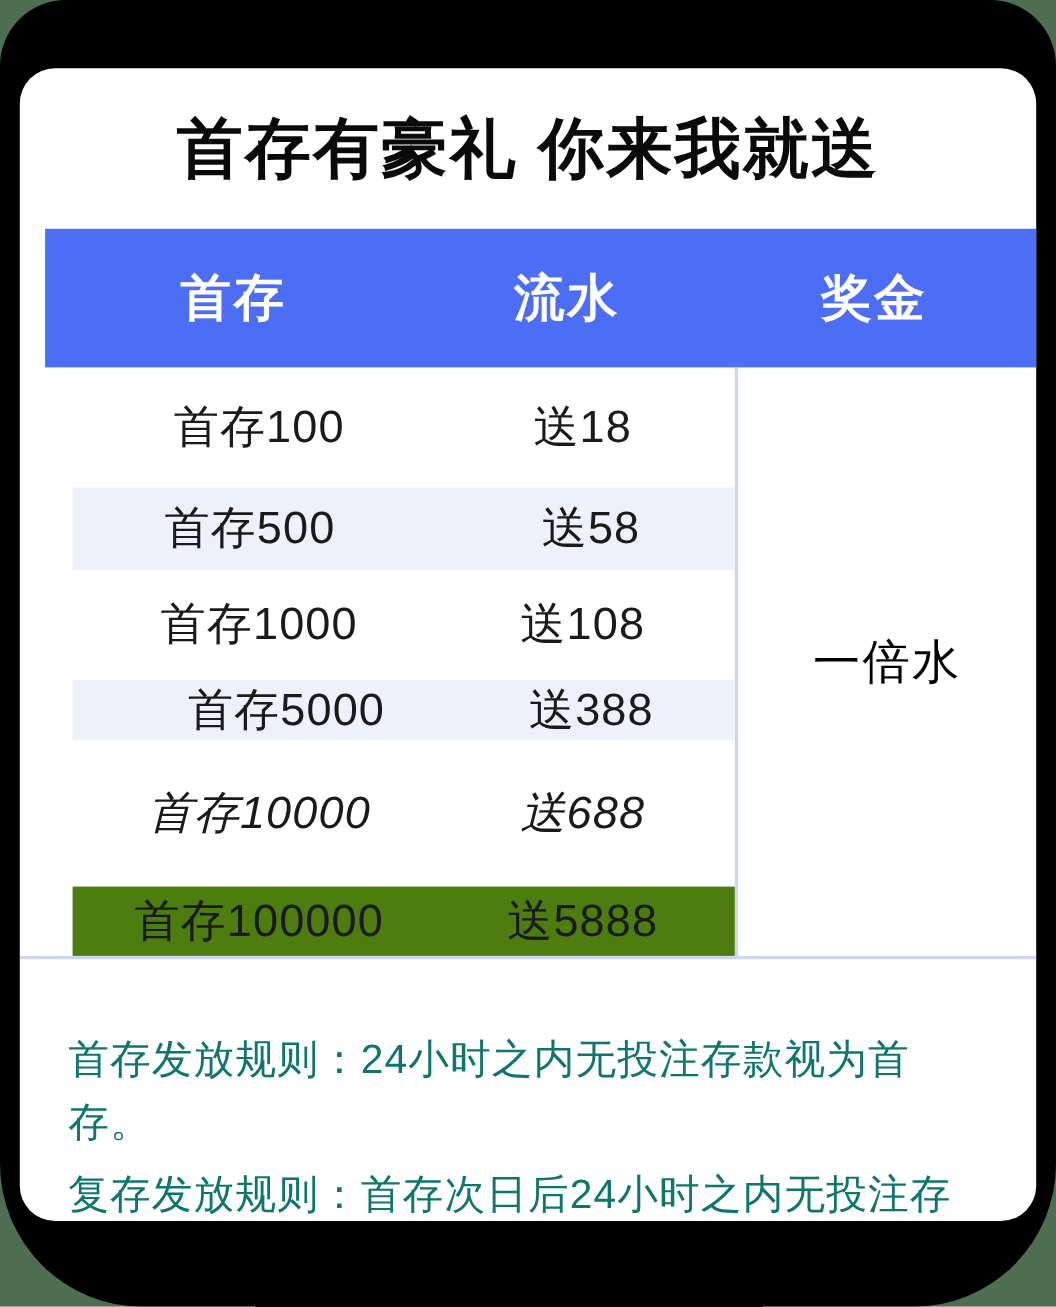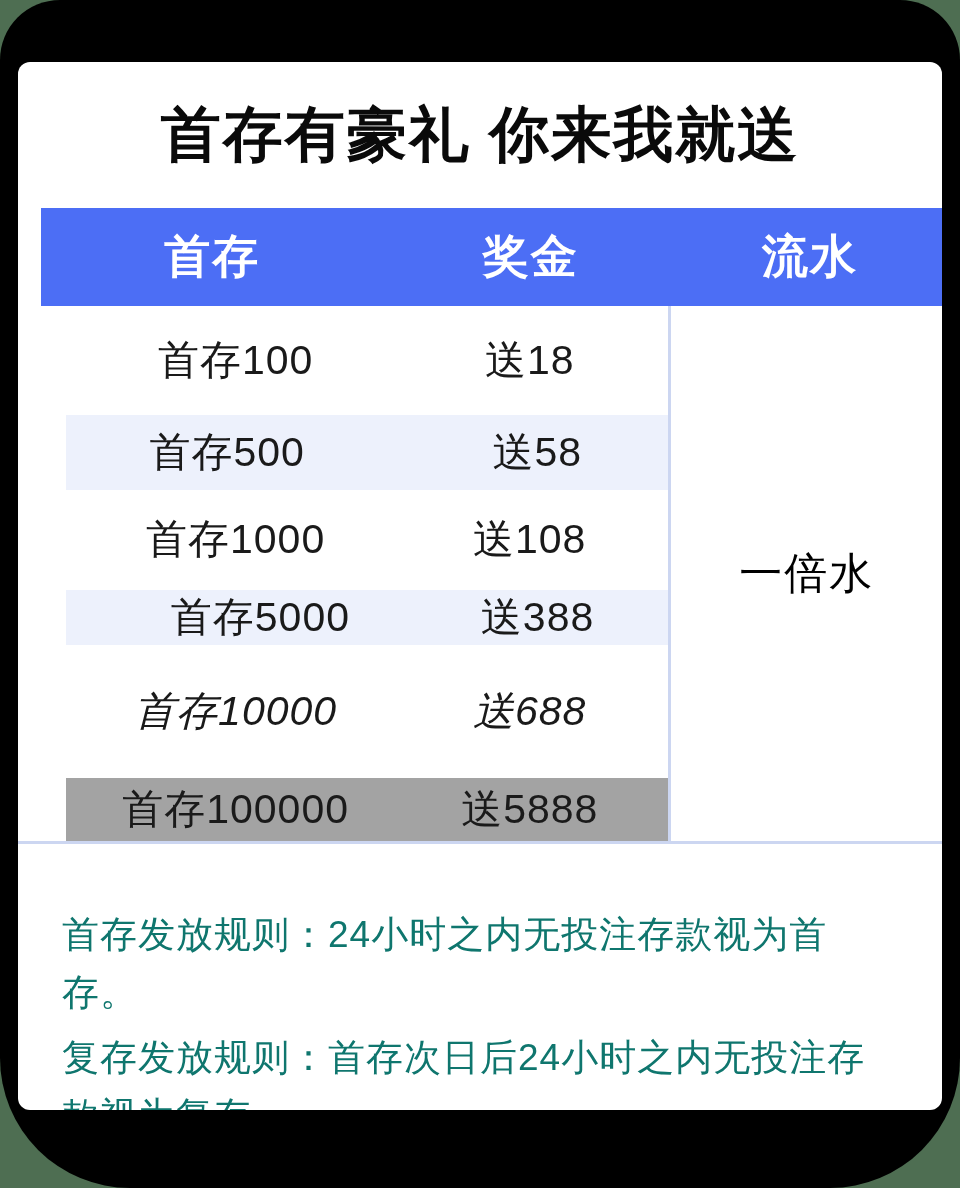--- a/index.html
+++ b/index.html
@@ -1,38 +1,38 @@
 <!DOCTYPE html>
 <html><head>
 <meta charset="utf-8">
 <style>
   html,body{margin:0;padding:0;}
   body{font-family:"Liberation Sans","DejaVu Sans",sans-serif;}
   .stage{position:relative;width:960px;height:1188px;background:#4e6e52;overflow:hidden;}
   .bezel{position:absolute;inset:0;background:#000;border-radius:60px 60px 130px 130px;}
   .card{position:absolute;left:18px;top:62px;width:924px;height:1048px;background:#fff;
-        border-radius:12px;overflow:hidden;}
+        border-radius:32px;overflow:hidden;}
   
   .title-area{height:146px;display:flex;align-items:center;justify-content:center;}
   .card-title{font-size:60px;font-weight:900;color:#0a0a0a;letter-spacing:2px;}
   
-  .header-row{height:98px;background:#4c6ef5;display:flex;margin-left:23px;}
+  .header-row{height:126px;background:#4c6ef5;display:flex;margin-left:23px;}
   .header-cell{display:flex;align-items:center;justify-content:center;
                color:#fff;font-size:46px;font-weight:700;letter-spacing:2px;}
   .hc1{width:38%;} .hc2{width:32.7%;} .hc3{width:29.3%;}
   
   .table-area{display:flex;height:535px;border-bottom:3px solid #ccd6f1;}
   .rows-col{width:70.7%;border-right:3px solid #ccd6f1;box-sizing:border-box;display:flex;flex-direction:column;}
   .row{display:flex;margin-left:48px;}
   .row:nth-child(1){height:111px;}
   .row:nth-child(2){height:77px;background:#edf1fc;gap:32px;}
   .row:nth-child(3){height:102px;}
   .row:nth-child(4){height:57px;background:#edf1fc;padding-left:34px;}
   .row:nth-child(5){height:136px;font-style:italic;}
-  .row:nth-child(6){height:64px;background:#a3a3a3;}
+  .row:nth-child(6){height:64px;background:#4d7c0f;}
   .cell{display:flex;align-items:center;justify-content:center;
         font-size:41px;font-weight:500;color:#1a1a1a;letter-spacing:1px;}
   .cell-deposit{width:54%;padding-left:14px;box-sizing:border-box;}
   .cell-bonus{width:46%;}
   .turnover-col{flex:1;display:flex;align-items:center;justify-content:center;
                 font-size:43px;font-weight:500;color:#000000;letter-spacing:2px;}
   
   .rules{margin-top:62px;padding:0 42px 0 44px;color:#0f766e;
          font-size:37px;font-weight:400;line-height:1.58;letter-spacing:1px;}
   .rules p{margin:0 0 6px 0;}
@@ -43,22 +43,22 @@
 <div class="stage">
   <div class="bezel">
     <div class="card">
 
       <div class="title-area">
         <div class="card-title">首存有豪礼 你来我就送</div>
       </div>
 
       <div class="header-row">
         <div class="header-cell hc1">首存</div>
+        <div class="header-cell hc3">流水</div>
         <div class="header-cell hc2">奖金</div>
-        <div class="header-cell hc3">流水</div>
       </div>
 
       <div class="table-area">
         <div class="rows-col" id="rows-container">
             <div class="row">
               <div class="cell cell-deposit">首存100</div>
               <div class="cell cell-bonus">送18</div>
             </div>
             <div class="row">
               <div class="cell cell-deposit">首存500</div>

